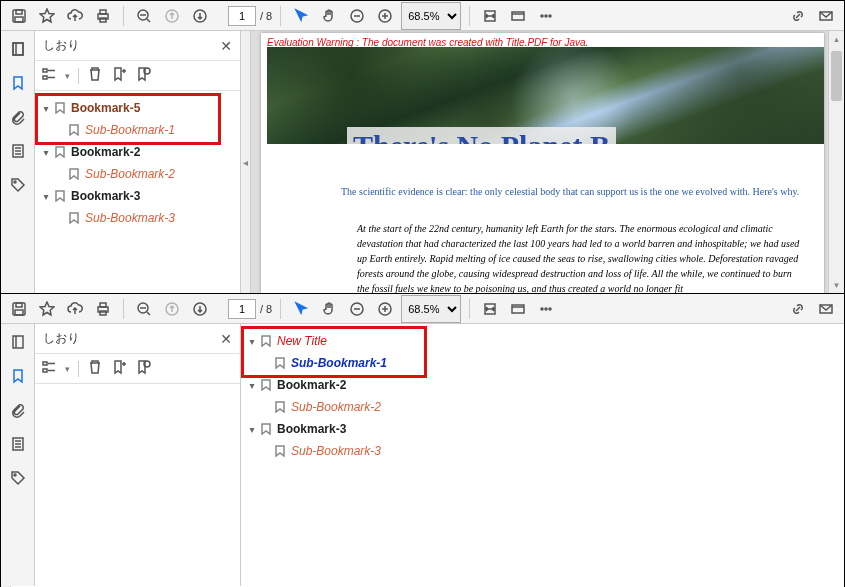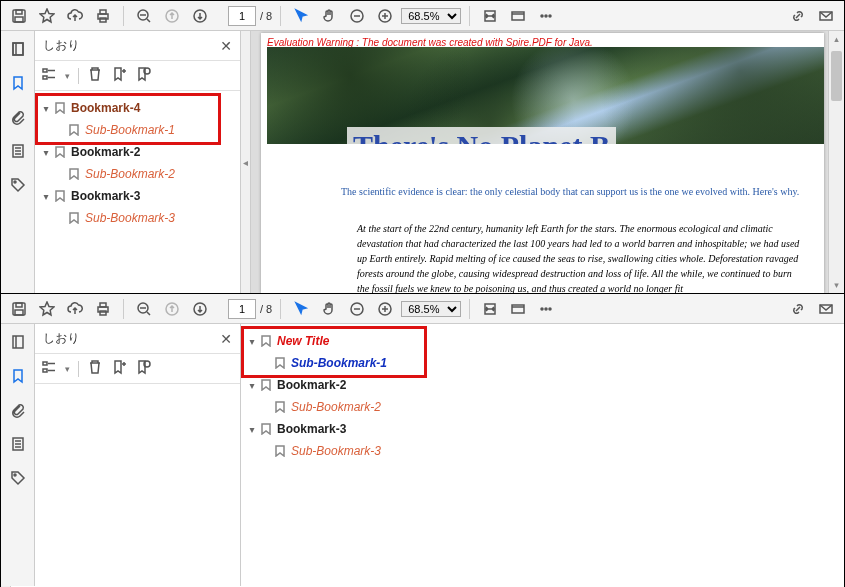--- a/index.html
+++ b/index.html
@@ -14,21 +14,21 @@
     width: 24px; height: 24px; display: flex; align-items: center; justify-content: center;
     color: #555; cursor: pointer; border-radius: 2px;
   }
   .toolbar .tool-btn svg { width: 16px; height: 16px; stroke: #555; fill: none; stroke-width: 1.5; }
   .toolbar .sep { width: 1px; height: 20px; background: #ccc; margin: 0 4px; }
   .toolbar .page-input {
     width: 28px; height: 20px; border: 1px solid #aaa; text-align: center; font-size: 11px;
   }
   .toolbar .page-total { font-size: 11px; color: #333; }
   .toolbar .zoom-select {
-    height: 16px; border: 1px solid #aaa; font-size: 11px; padding: 0 2px; width:60px;
+    height: 28px; border: 1px solid #aaa; font-size: 11px; padding: 0 2px; width:60px;
   }
   .toolbar .spacer { flex: 1; }
   .body-row { display: flex; height: 262px; }
   .vtab {
     width: 34px; background: #f4f4f4; border-right: 1px solid #ccc;
     display: flex; flex-direction: column; align-items: center; padding-top: 8px; gap: 14px;
   }
   .vtab .vtab-btn { width: 20px; height: 20px; display:flex; align-items:center; justify-content:center; cursor:pointer; color:#555;}
   .vtab .vtab-btn.active { color: #1a73e8; }
   .vtab .vtab-btn svg { width:16px; height:16px; stroke: currentColor; fill:none; stroke-width:1.5;}
@@ -270,21 +270,21 @@
       </div>
       <div class="bookmarks">
         <div class="highlight-box" style="left:0px; top:2px; width:186px; height:52px;"></div>
         <div class="bm-row">
           <span class="expand">▾</span>
           <span class="bm-icon">
                 <svg viewBox="0 0 10 12">
                   <path d="M1 1h8v10l-4-3-4 3z"></path>
                 </svg>
               </span>
-          <span class="bm-label" style="color:#8b3a1a;font-weight:bold;">Bookmark-4</span>
+          <span class="bm-label" style="color:#8b3a1a;font-weight:bold;">Bookmark-5</span>
         </div>
         <div class="bm-row bm-child">
           <span class="bm-icon">
                 <svg viewBox="0 0 10 12">
                   <path d="M1 1h8v10l-4-3-4 3z"></path>
                 </svg>
               </span>
           <span class="bm-label" style="color:#d9603a;font-style:italic;">Sub-Bookmark-1</span>
         </div>
         <div class="bm-row">
@@ -321,21 +321,21 @@
               </span>
           <span class="bm-label" style="color:#d9603a;font-style:italic;">Sub-Bookmark-3</span>
         </div>
       </div>
     </div>
 
     <div class="collapse-handle">◂</div>
 
     <div class="doc-area">
       <div class="page">
-        <div class="eval-warning">Evaluation Warning : The document was created with Spire.PDF for Java.</div>
+        <div class="eval-warning">Evaluation Warning : The document was created with Title.PDF for Java.</div>
         <div class="hero">
           <div class="headline">There's No Planet B</div>
         </div>
         <div class="intro">The scientific evidence is clear: the only celestial body that can support us is the one we evolved with. Here's why.</div>
         <div class="bodytext">At the start of the 22nd century, humanity left Earth for the stars. The enormous ecological and climatic devastation that had characterized the last 100 years had led to a world barren and inhospitable; we had used up Earth entirely. Rapid melting of ice caused the seas to rise, swallowing cities whole. Deforestation ravaged forests around the globe, causing widespread destruction and loss of life. All the while, we continued to burn the fossil fuels we knew to be poisoning us, and thus created a world no longer fit</div>
       </div>
     </div>
 
     <div class="scrollbar-v">
       <div class="arrow" style="top:0">▴</div>
@@ -515,21 +515,21 @@
       </div>
       <div class="bookmarks">
         <div class="highlight-box" style="left:0px; top:2px; width:186px; height:52px;"></div>
         <div class="bm-row">
           <span class="expand">▾</span>
           <span class="bm-icon">
               <svg viewBox="0 0 10 12">
                 <path d="M1 1h8v10l-4-3-4 3z"></path>
               </svg>
             </span>
-          <span class="bm-label" style="color:#d11;font-style:italic;font-weight:bold;">New Title</span>
+          <span class="bm-label" style="color:#d11;font-style:italic;font-weight:normal;">New Title</span>
         </div>
         <div class="bm-row bm-child">
           <span class="bm-icon">
               <svg viewBox="0 0 10 12">
                 <path d="M1 1h8v10l-4-3-4 3z"></path>
               </svg>
             </span>
           <span class="bm-label" style="color:#1030c0;font-style:italic;font-weight:bold;">Sub-Bookmark-1</span>
         </div>
         <div class="bm-row">

